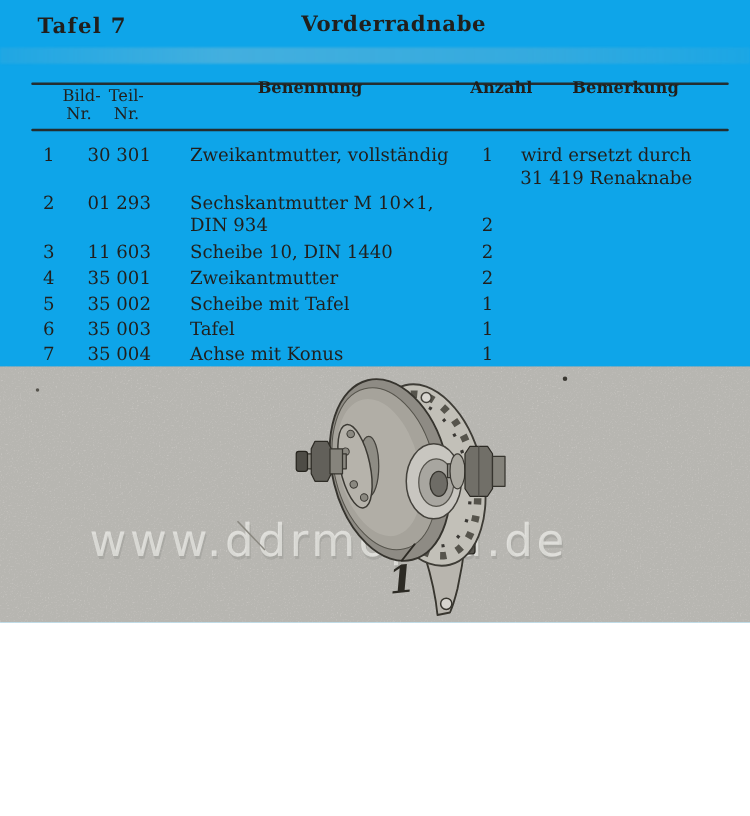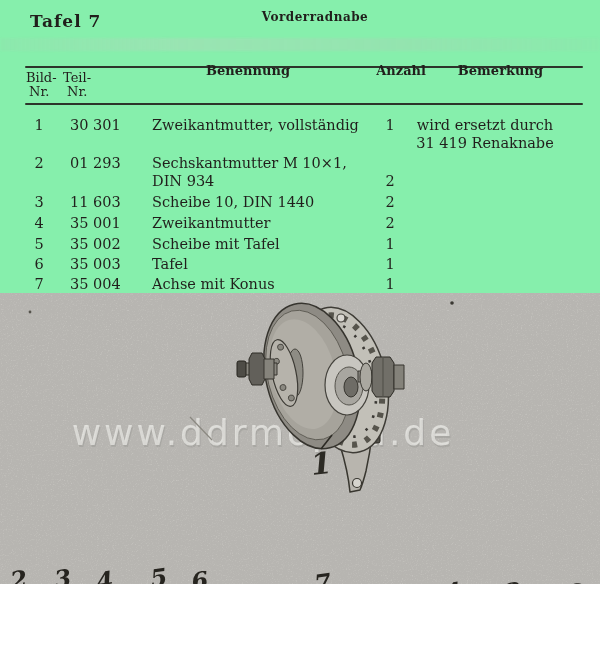--- a/index.html
+++ b/index.html
@@ -1,31 +1,31 @@
 <!DOCTYPE html>
 <html><head>
 <meta charset="utf-8">
 <style>
   html,body{margin:0;padding:0;}
   .page{
-    position:relative; width:600px; height:584px; overflow:hidden;
-    background:#86efac; color:#211f1c;
+    position:relative; width:600px; height:498px; overflow:hidden;
+    background:#0ea5e9; color:#211f1c;
     font-family:"DejaVu Serif","Liberation Serif",serif;
   }
   .abs{position:absolute;}
   .tafel{left:30px; top:11px; font-size:17px; font-weight:bold; letter-spacing:1px; white-space:nowrap;}
-  .title{left:200px; top:10px; width:230px; text-align:center; font-size:12px; font-weight:bold; letter-spacing:.5px; white-space:nowrap;}
+  .title{left:200px; top:10px; width:230px; text-align:center; font-size:17px; font-weight:bold; letter-spacing:.5px; white-space:nowrap;}
   .smudge{left:0; top:38px; width:600px; height:13px;
     background:linear-gradient(90deg, rgba(190,188,182,.10), rgba(205,203,197,.28) 30%, rgba(195,193,187,.22) 70%, rgba(190,188,182,.08));
     filter:blur(1px);}
   .rule{left:25px; width:558px; height:2.4px; background:#26241f; border-radius:1px; opacity:.92;}
   .rule.r1{top:66px;}
   .rule.r2{top:103px;}
   .hdr{font-size:13px; line-height:14px; white-space:nowrap;}
-  .hdr.two{top:71px;}
+  .hdr.two{top:71px;margin-left:24px;}
   .hdr.one{top:64px; text-align:right;font-weight:bold;}
   .row{left:0; width:600px; height:19px; font-size:14.5px;}
   .row span{position:absolute; white-space:nowrap;}
   .c-bild{left:25px; width:28px; text-align:center;}
   .c-teil{left:70px; width:70px;}
   .c-name{left:152px; width:200px;}
   .c-qty{left:369px; width:42px; text-align:center;}
   .c-rem{left:405px; width:160px; text-align:center;}
   .figure{left:0; top:293px; width:600px; height:360px;}
   .wm{font-family:"DejaVu Sans","Liberation Sans",sans-serif;}

